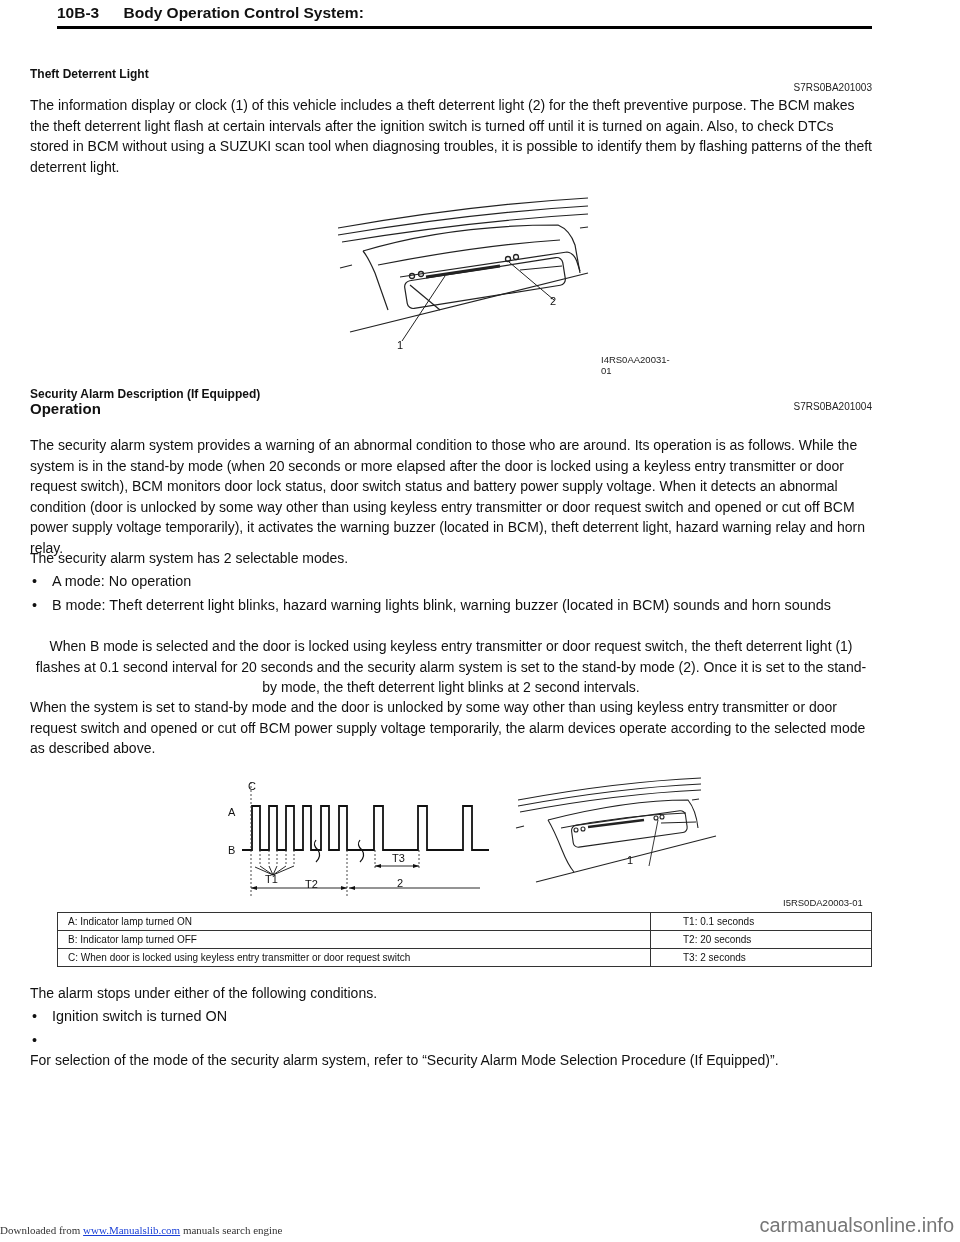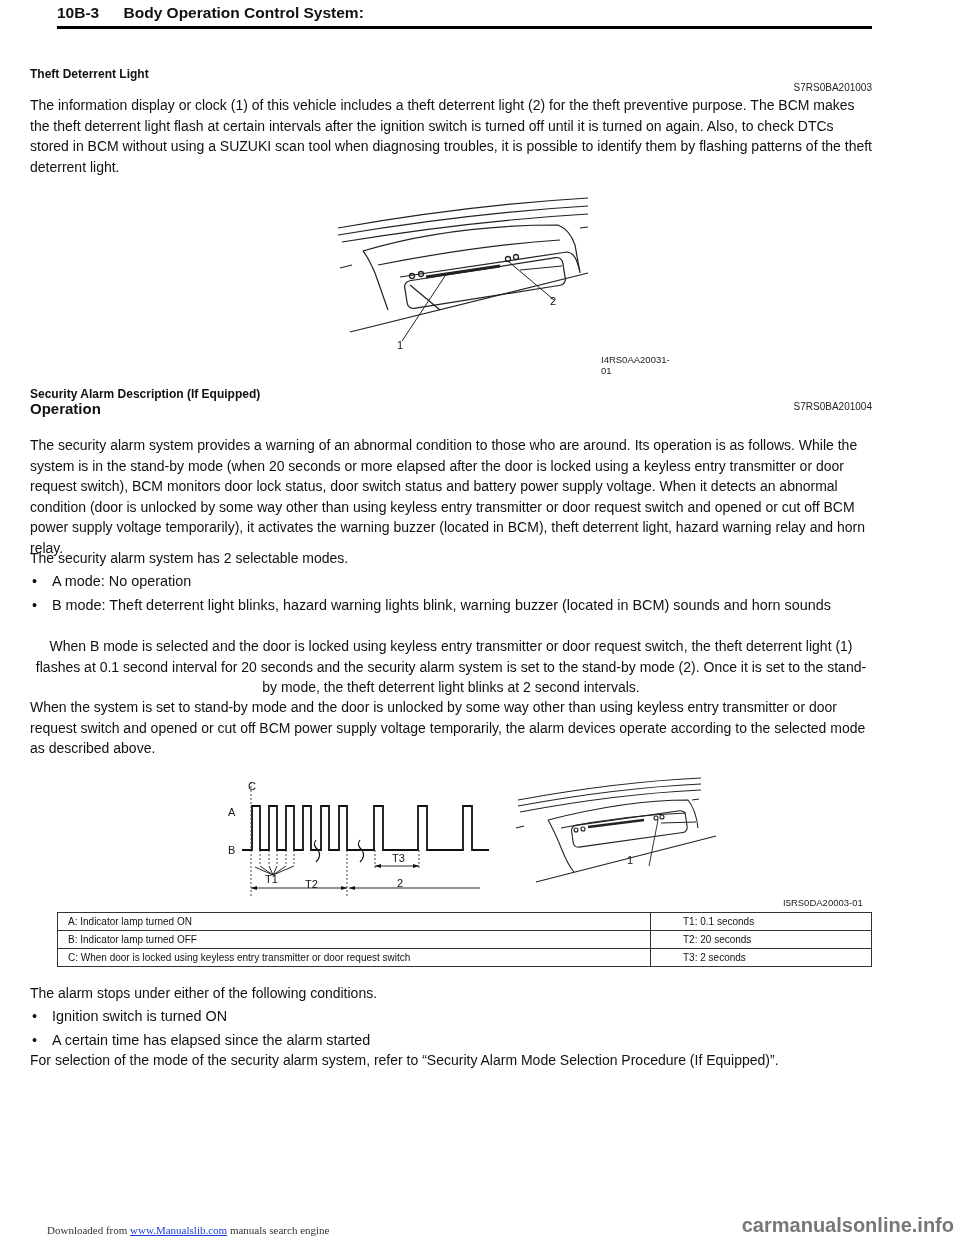--- a/index.html
+++ b/index.html
@@ -35,25 +35,25 @@
     table.legend {
       position: absolute; left: 57px; top: 912px; width: 815px;
       border-collapse: collapse; font-size: 10px;
     }
     table.legend td {
       border: 1px solid #333; padding: 2px 8px 2px 10px; height: 13px;
     }
     table.legend td.right { width: 180px; padding-left: 32px; }
     .footer-left {
       position: absolute; left: 0; top: 1224px; font-family: "Liberation Serif", serif;
-      font-size: 11px; color: #333; margin-left: 47px;
+      font-size: 11px; color: #333;
     }
     .footer-left a { color: #1a3fd6; text-decoration: underline; }
     .footer-right {
-      position: absolute; right: 6px; top: 1214px; font-size: 20px; color: #777; font-weight: bold;
+      position: absolute; right: 6px; top: 1214px; font-size: 20px; color: #777;
     }
   </style>
 </head>
 <body>
 
 <div class="header">
   <span class="code">10B-3</span>
   <span>Body Operation Control System:</span>
 </div>
 
@@ -196,20 +196,19 @@
 </tbody>
   </table>
 
 <div class="para" style="top:983px;">The alarm stops under either of the following conditions.</div>
 <div class="bullet" style="top:1006px;">
   <span class="dot">•</span>
   <span>Ignition switch is turned ON</span>
 </div>
 <div class="bullet" style="top:1030px;">
   <span class="dot">•</span>
-  <span>A certain time has elapsed since the alarm started</span>
 </div>
 <div class="para" style="top:1050px;">For selection of the mode of the security alarm system, refer to “Security Alarm Mode Selection Procedure (If Equipped)”.</div>
 
 <div class="footer-left">
   <span>Downloaded from </span><a>www.Manualslib.com</a><span> manuals search engine</span>
 </div>
 <div class="footer-right">carmanualsonline.info</div>
 
 </body></html>

